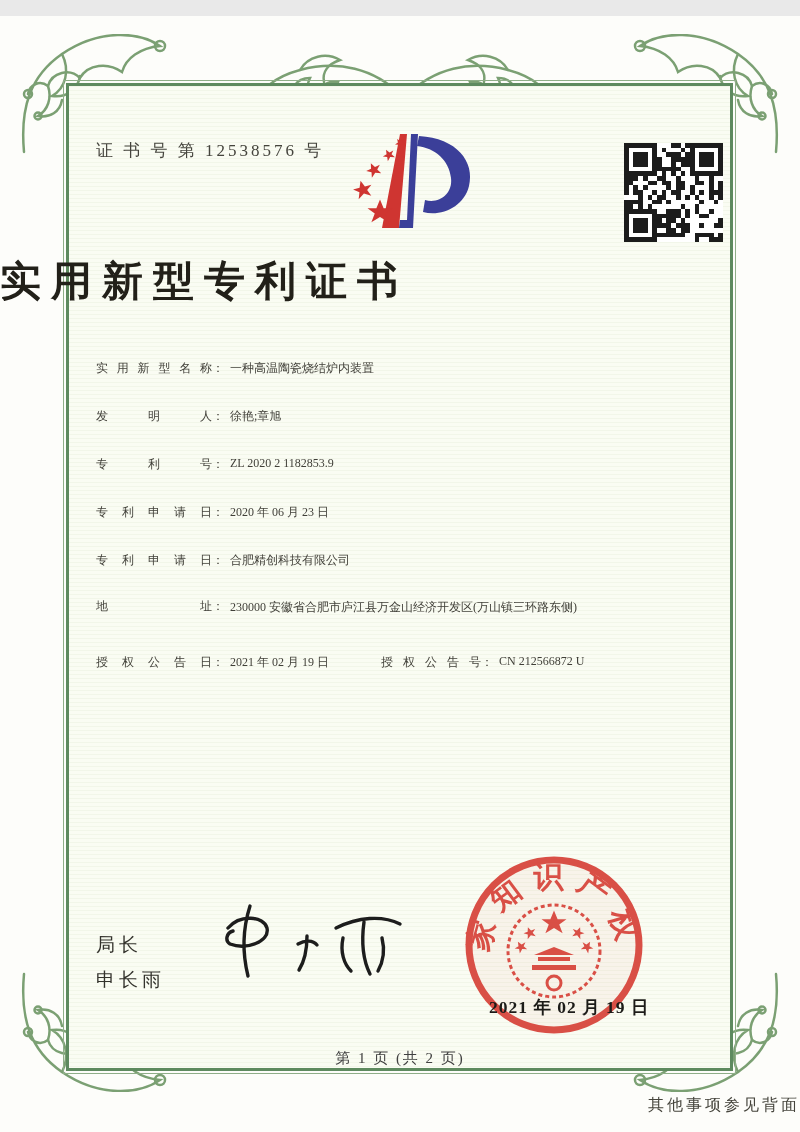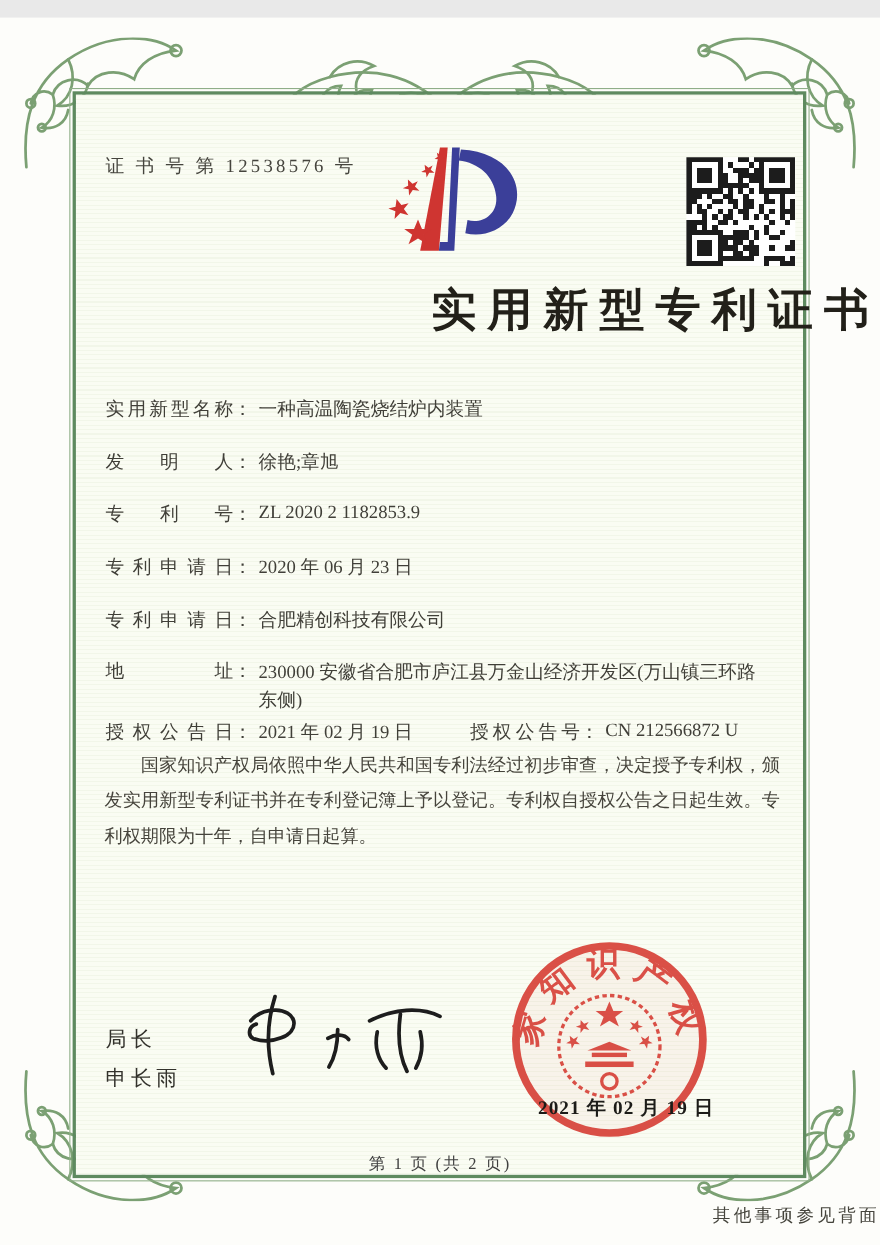--- a/index.html
+++ b/index.html
@@ -14,25 +14,25 @@
     border:3px solid #5e8a5f;outline:1px solid #8fae88;outline-offset:2px;
     background:repeating-linear-gradient(180deg,#f2f6e9 0 1px,#fafcf3 1px 4px);
     box-sizing:border-box;
   }
   .ornament{position:absolute;pointer-events:none;}
   
   .cert-no{position:absolute;left:96px;top:123px;font-size:17px;letter-spacing:3px;color:#45443d;}
   .logo{position:absolute;left:333px;top:108px;}
   .qr{position:absolute;left:624px;top:127px;width:99px;height:99px;background:#fff;}
   .title{
-    position:absolute;left:0;top:238px;width:800px;text-align:right;
+    position:absolute;left:0;top:238px;width:800px;text-align:left;
     font-size:41px;font-weight:600;letter-spacing:10px;color:#222019;margin:0;
   }
   
-  .field-row{position:absolute;left:96px;display:flex;align-items:flex-start;font-size:17px;color:#403f38;}
+  .field-row{position:absolute;left:96px;display:flex;align-items:flex-start;font-size:12px;color:#403f38;}
   .field-label{display:inline-block;width:116px;text-align:justify;text-align-last:justify;flex:none;}
   .field-value{margin-left:6px;}
   .addr .field-value{width:452px;line-height:1.55;}
   .grant-group{display:flex;}
   .grant-no-group{margin-left:52px;display:flex;}
   .grant-no-group .field-label{width:100px;}
   
   .paras{position:absolute;left:95px;top:664px;width:614px;font-size:16.5px;line-height:1.95;color:#46443c;}
   .paras p{margin:0;text-indent:2em;text-align:justify;}
   
@@ -400,21 +400,20 @@
       <span class="field-value">2021 年 02 月 19 日</span>
     </span>
     <span class="grant-no-group">
       <span class="field-label">授权公告号</span>
         <span>：</span>
       <span class="field-value">CN 212566872 U</span>
     </span>
   </div>
 
   <div class="paras">
-    <p>国家知识产权局依照中华人民共和国专利法经过初步审查，决定授予专利权，颁发实用新型专利证书并在专利登记簿上予以登记。专利权自授权公告之日起生效。专利权期限为十年，自申请日起算。</p>
   </div>
 
   <div class="signer signer-title">局长</div>
   <div class="signer signer-name">申长雨</div>
   <svg class="signature" width="200" height="95" viewBox="0 0 200 95">
     <g stroke="#1d1d1d" stroke-width="3.4" fill="none" stroke-linecap="round" stroke-linejoin="round">
       <path d="M38,12 C31,34 30,58 36,82"></path>
       <path d="M16,34 C28,20 52,22 55,34 C58,48 34,56 18,50 C13,47 14,39 21,37"></path>
       <path d="M86,50 C93,46 101,46 105,51"></path>
       <path d="M95,42 C95,56 92,68 87,76"></path>

